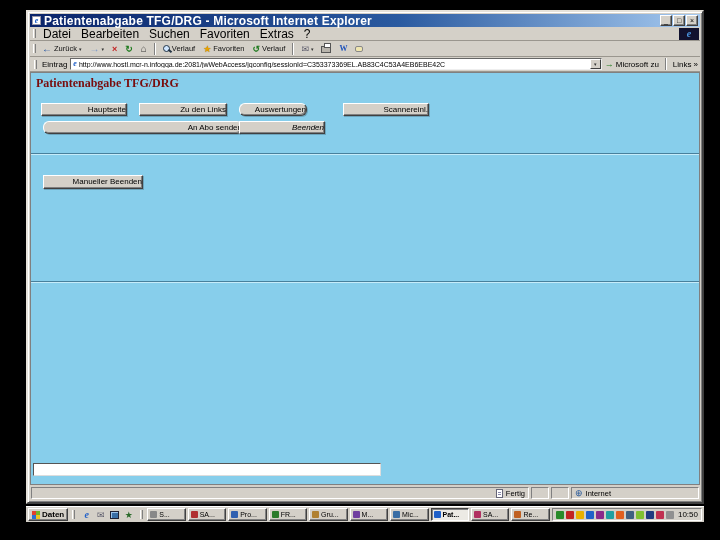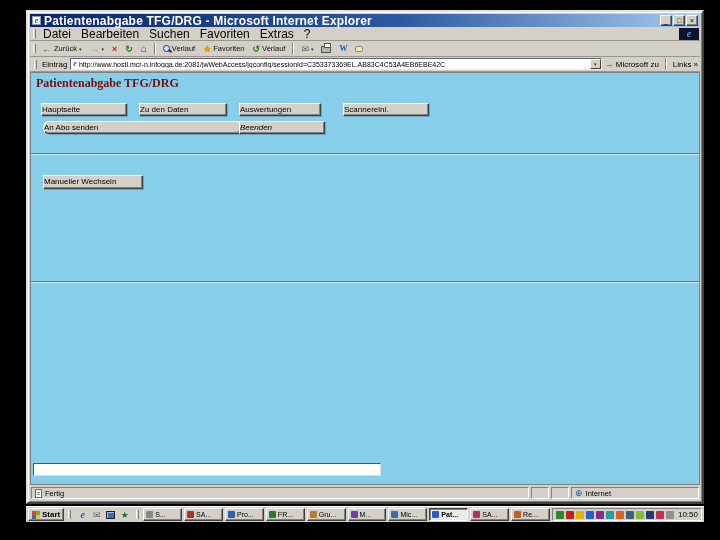--- a/index.html
+++ b/index.html
@@ -50,39 +50,39 @@
   .addr-url{flex:1;font-size:7px;color:#000;white-space:nowrap;overflow:hidden;}
   .addr-drop{width:11px;height:10px;background:#d4d0c8;border:1px solid;border-color:#fff #404040 #404040 #fff;
     text-align:center;line-height:8px;flex:none;}
   .go-area,.links-area{display:flex;align-items:center;gap:2px;font-size:8px;flex:none;white-space:nowrap;}
   .i-go{color:#1d7a1d;font-weight:bold;font-size:9px;}
 
   
   .content{flex:1;background:#87ceeb;position:relative;overflow:hidden;border:1px solid #808080;}
   .page-heading{position:absolute;left:5px;top:3px;font:bold 12px "Liberation Serif",serif;color:#7a0c0c;}
   .nav-btn{position:absolute;height:13px;background:#d4d0c8;border:1px solid;border-color:#fff #404040 #404040 #fff;
-    box-shadow:inset -1px -1px 0 #808080,1px 1px 0 rgba(0,0,0,.2);font-size:8px;line-height:11px;text-align:left;color:#000;
+    box-shadow:inset -1px -1px 0 #808080,1px 1px 0 rgba(0,0,0,.2);font-size:8px;line-height:11px;text-align:right;color:#000;
     white-space:nowrap;overflow:hidden;}
   .nb1{left:10px;top:30px;width:86px;}
   .nb2{left:108px;top:30px;width:88px;}
-  .nb3{left:208px;top:30px;width:82px;}
+  .nb3{left:208px;top:30px;width:68px;border-radius:6px;}
   .nb4{left:312px;top:30px;width:86px;}
   .nb5{left:12px;top:48px;width:200px;border-radius:6px;}
   .nb6{left:208px;top:48px;width:86px;font-style:italic;}
   .nb7{left:12px;top:102px;width:100px;height:14px;line-height:12px;}
   .hr{position:absolute;left:0;right:0;height:2px;border-top:1px solid #48809c;border-bottom:1px solid #c6ecfa;}
   .hr-a{top:80px;}
   .hr-b{top:208px;}
   .bottom-input{position:absolute;left:2px;bottom:8px;width:348px;height:13px;background:#fff;
     border:1px solid;border-color:#555 #ddd #ddd #555;font-size:8px;padding:0 2px;outline:none;font-family:inherit;}
 
   
   .statusbar{height:15px;display:flex;align-items:center;gap:2px;padding:1px 1px 0 1px;flex:none;font-size:7.5px;}
   .pane{height:12px;border:1px solid;border-color:#808080 #fff #fff #808080;display:flex;align-items:center;gap:3px;padding:0 3px;overflow:hidden;}
-  .pane-main{flex:1;}
+  .pane-main{flex:1;justify-content:flex-end;}
   .pane-sm{width:18px;}
   .pane-zone{width:128px;}
   .doc-ico{width:7px;height:9px;background:#fff;border:1px solid #667;flex:none;position:relative;}
   .doc-ico::after{content:"";position:absolute;left:1px;top:2px;width:3px;height:1px;background:#88a;box-shadow:0 2px 0 #88a;}
   .i-globe{color:#2a5a9a;font-size:9px;}
 
   
   .taskbar{position:absolute;left:0;top:498px;width:678px;height:16px;background:#d4d0c8;
     border-top:1px solid #fff;box-shadow:0 -2px 0 #000;display:flex;align-items:center;gap:2px;padding:1px 2px;}
   .start-btn{height:13px;display:flex;align-items:center;gap:2px;padding:0 3px;background:#d4d0c8;
@@ -229,27 +229,27 @@
       <span class="sep"></span>
       <span class="links-area">
         <span>Links</span>
         <span>»</span>
       </span>
     </div>
 
     <div class="content">
       <div class="page-heading">Patientenabgabe TFG/DRG</div>
       <div class="nav-btn nb1">Hauptseite</div>
-      <div class="nav-btn nb2">Zu den Daten</div>
+      <div class="nav-btn nb2">Zu den Links</div>
       <div class="nav-btn nb3">Auswertungen</div>
       <div class="nav-btn nb4">Scannereinl.</div>
       <div class="nav-btn nb5">An Abo senden</div>
       <div class="nav-btn nb6">Beenden</div>
       <div class="hr hr-a"></div>
-      <div class="nav-btn nb7">Manueller Wechseln</div>
+      <div class="nav-btn nb7">Manueller Beenden</div>
       <div class="hr hr-b"></div>
       <input class="bottom-input" value="" style="">
     </div>
 
     <div class="statusbar">
       <span class="pane pane-main">
         <span class="doc-ico"></span>
         <span>Fertig</span>
       </span>
       <span class="pane pane-sm"></span>
@@ -263,21 +263,21 @@
   </div>
 
   <div class="taskbar">
     <span class="start-btn">
       <span class="win-flag">
           <i></i>
           <i></i>
           <i></i>
           <i></i>
         </span>
-      <span>Start</span>
+      <span>Daten</span>
     </span>
     <span class="grip"></span>
     <span class="ql">
       <span class="ql-ico">
         <span class="ql-e">e</span>
       </span>
       <span class="ql-ico ql-mail">✉</span>
       <span class="ql-ico">
         <span class="ql-desk"></span>
       </span>

